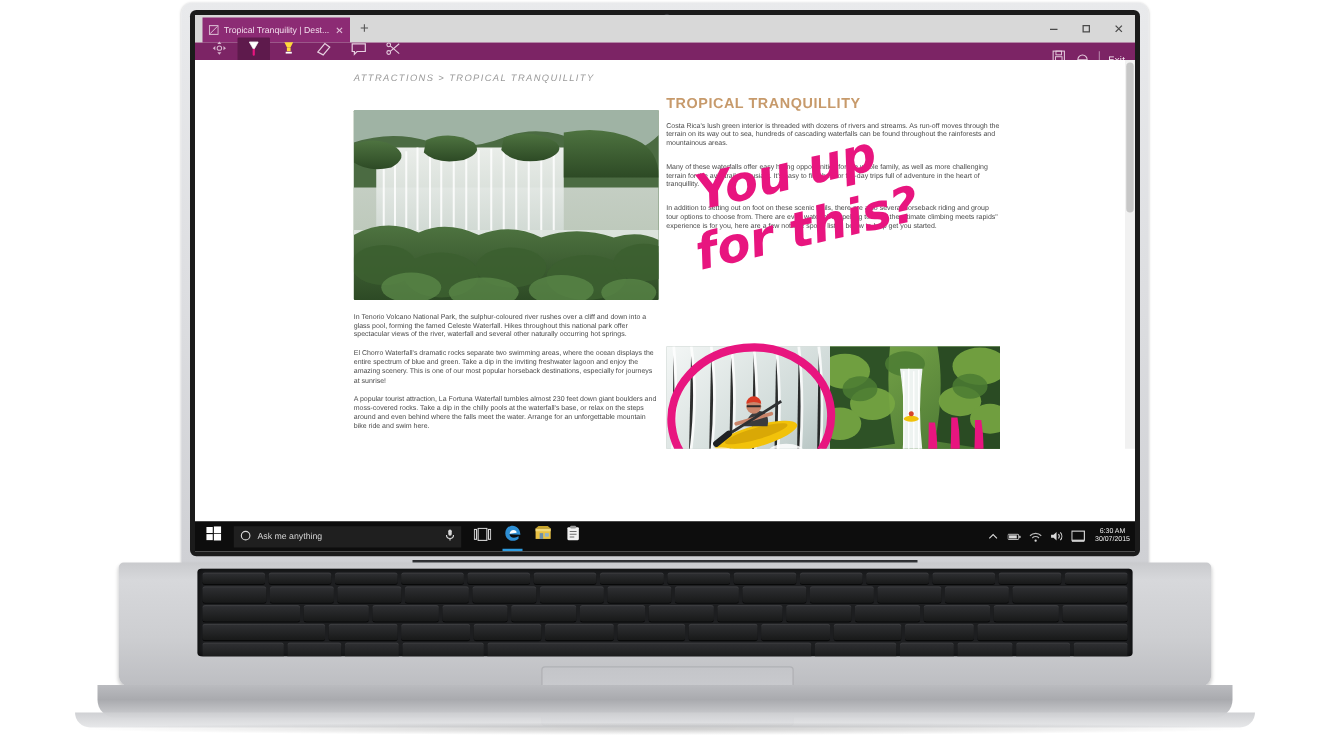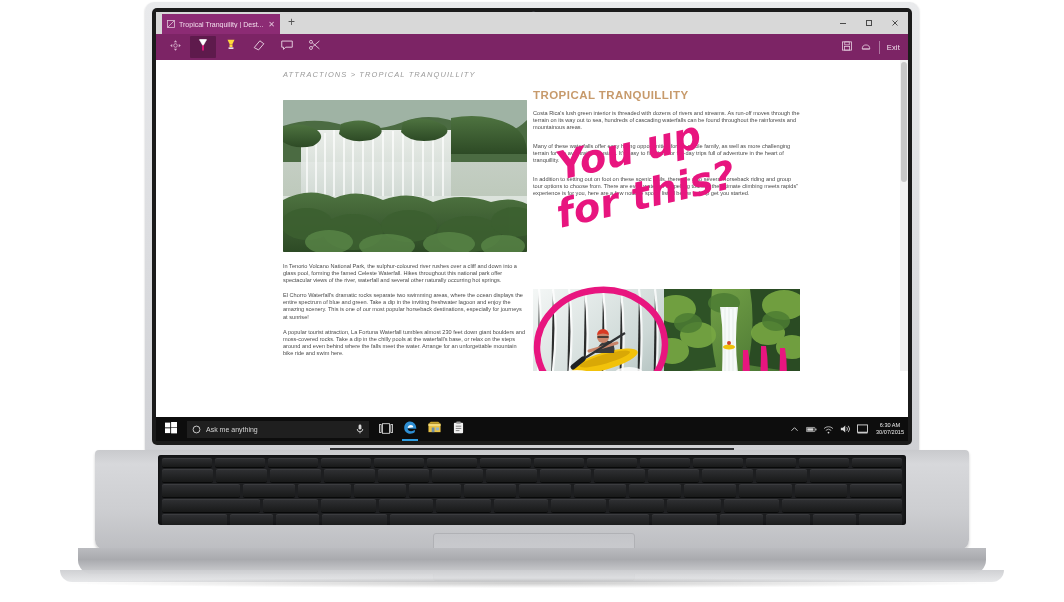--- a/index.html
+++ b/index.html
@@ -96,21 +96,21 @@
     margin-left:8px;color:#555;font-size:12px;line-height:1;
     align-self:center;padding-bottom:3px;
   }
   .wincontrols{
     position:absolute;right:0;top:0;height:22px;display:flex;align-items:center;
   }
   .wc{width:26px;height:22px;display:flex;align-items:center;justify-content:center;color:#4a4a4a;}
   .wc svg{display:block;}
 
   .notebar{
-    height:26px;background:#7c2465;display:flex;align-items:center;
+    height:14px;background:#7c2465;display:flex;align-items:center;
     padding:0 6px;box-sizing:border-box;gap:2px;position:relative;text-align:right;
   }
   .tool{
     width:26px;height:22px;display:flex;align-items:center;justify-content:center;
     border-radius:1px;
   }
   .tool.active{background:#5e1a4c;}
   .notebar-right{
     position:absolute;right:6px;top:0;height:26px;display:flex;align-items:center;gap:7px;
   }

